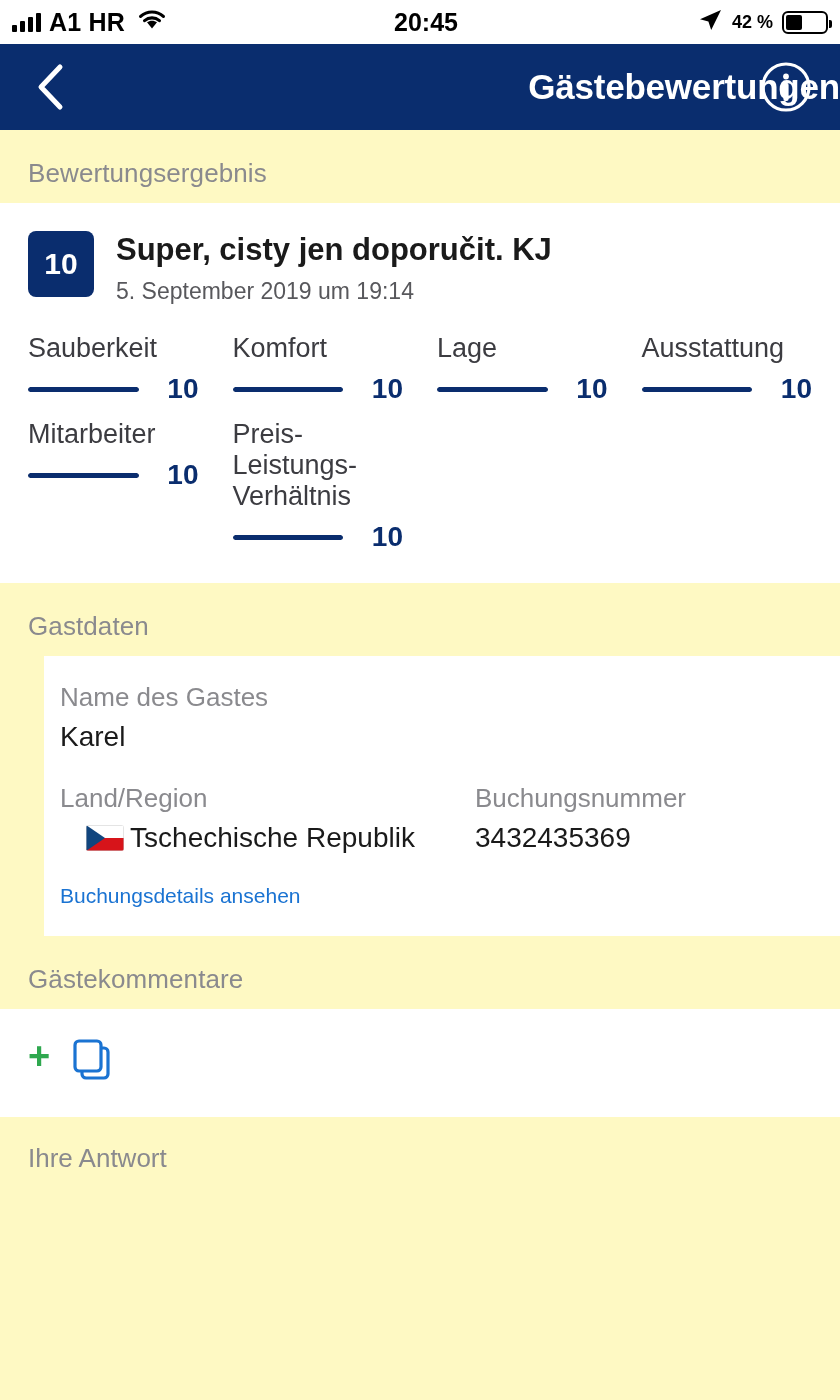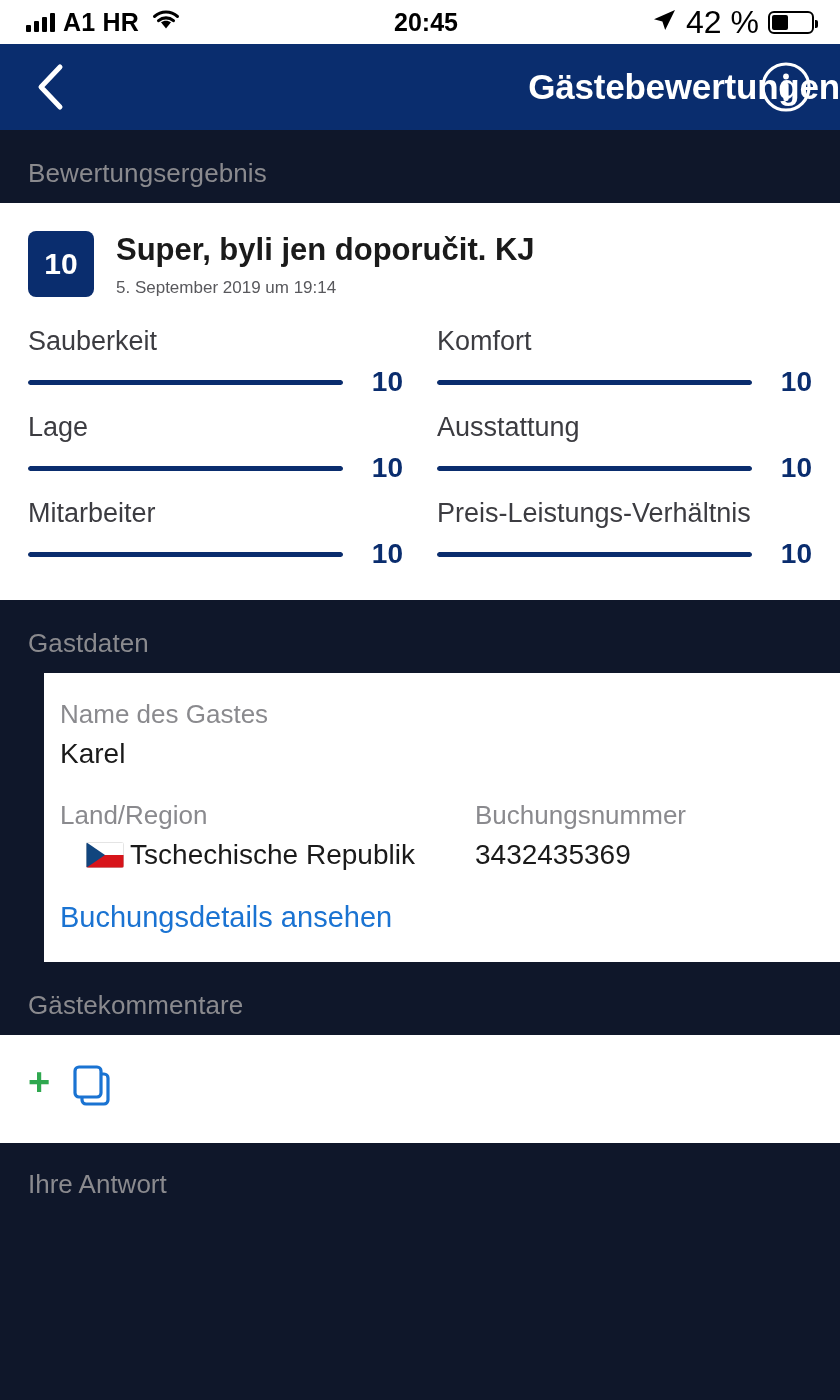--- a/index.html
+++ b/index.html
@@ -11,21 +11,21 @@
     overflow: hidden;
   }
   body { position: relative; }
 
   
   .status-bar {
     height: 44px;
     background: #ffffff;
     display: flex;
     align-items: center;
-    padding: 0 26px;
+    padding: 0 12px;
     position: relative;
   }
   .status-left {
     display: flex;
     align-items: center;
     gap: 8px;
   }
   .signal-bars { display: flex; align-items: flex-end; gap: 3px; height: 20px; }
   .signal-bars i { display: block; width: 5px; background: #000; border-radius: 1px; }
   .signal-bars i:nth-child(1) { height: 7px; }
@@ -41,21 +41,21 @@
     font-size: 25px;
     font-weight: 600;
     color: #000;
   }
   .status-right {
     margin-left: auto;
     display: flex;
     align-items: center;
     gap: 9px;
   }
-  .battery-pct { font-size: 32px; font-weight: 400; color: #000; }
+  .battery-pct { font-size: 18px; font-weight: 700; color: #000; }
   .battery-shell {
     width: 46px; height: 23px;
     border: 2.5px solid #000;
     border-radius: 6px;
     position: relative;
     display: flex;
     align-items: center;
     padding: 2px;
   }
   .battery-shell::after {
@@ -96,21 +96,21 @@
   .info-btn {
     margin-left: auto;
     width: 52px; height: 52px;
     display: flex; align-items: center; justify-content: center;
     position: relative; z-index: 2;
     cursor: pointer;
   }
 
   
   .page {
-    background: #0f172a;
+    background: #fef9c3;
     height: calc(1400px - 44px - 86px);
     overflow: hidden;
   }
   .section-label {
     font-size: 26px;
     color: #8a8a8e;
     padding: 28px 28px 14px 28px;
     letter-spacing: 0.1px;
   }
   .card {
@@ -137,28 +137,28 @@
     justify-content: center;
     flex: none;
   }
   .review-title {
     font-size: 31px;
     font-weight: bold;
     color: #1a1a1a;
     line-height: 1.2;
   }
   .review-date {
-    font-size: 17px;
+    font-size: 23px;
     color: #58585c;
     margin-top: 10px;
   }
 
   .ratings-grid {
     display: grid;
-    grid-template-columns: 1fr 1fr;
+    grid-template-columns: 1fr 1fr 1fr 1fr;
     column-gap: 34px;
     row-gap: 14px;
     padding: 22px 28px 30px 28px;
   }
   .rating-item { display: block; }
   .rating-name {
     font-size: 27px;
     color: #3c3c41;
     margin-bottom: 9px;
   }
@@ -216,21 +216,21 @@
     width: 38px; height: 26px;
     border-radius: 3px;
     overflow: hidden;
     flex: none;
     display: block;
   }
   .link-row {
     margin-top: 30px;
   }
   .link {
-    font-size: 29px;
+    font-size: 21px;
     color: #1a73d2;
     cursor: pointer;
   }
 
   
   .comment-card {
     padding: 26px 28px 30px 28px;
     display: flex;
     align-items: flex-start;
     gap: 20px;
@@ -310,21 +310,21 @@
 </div>
 
 <div class="page">
 
   <div class="section-label">Bewertungsergebnis</div>
 
   <div class="card">
     <div class="review-head">
       <div class="score-badge">10</div>
       <div>
-        <div class="review-title">Super, byli jen doporučit. KJ</div>
+        <div class="review-title">Super, cisty jen doporučit. KJ</div>
         <div class="review-date">5. September 2019 um 19:14</div>
       </div>
     </div>
 
     <div class="ratings-grid">
       <div class="rating-item">
         <div class="rating-name">Sauberkeit</div>
         <div class="rating-row">
           <div class="rating-track">
               <div class="rating-fill" style="width:100%"></div>

